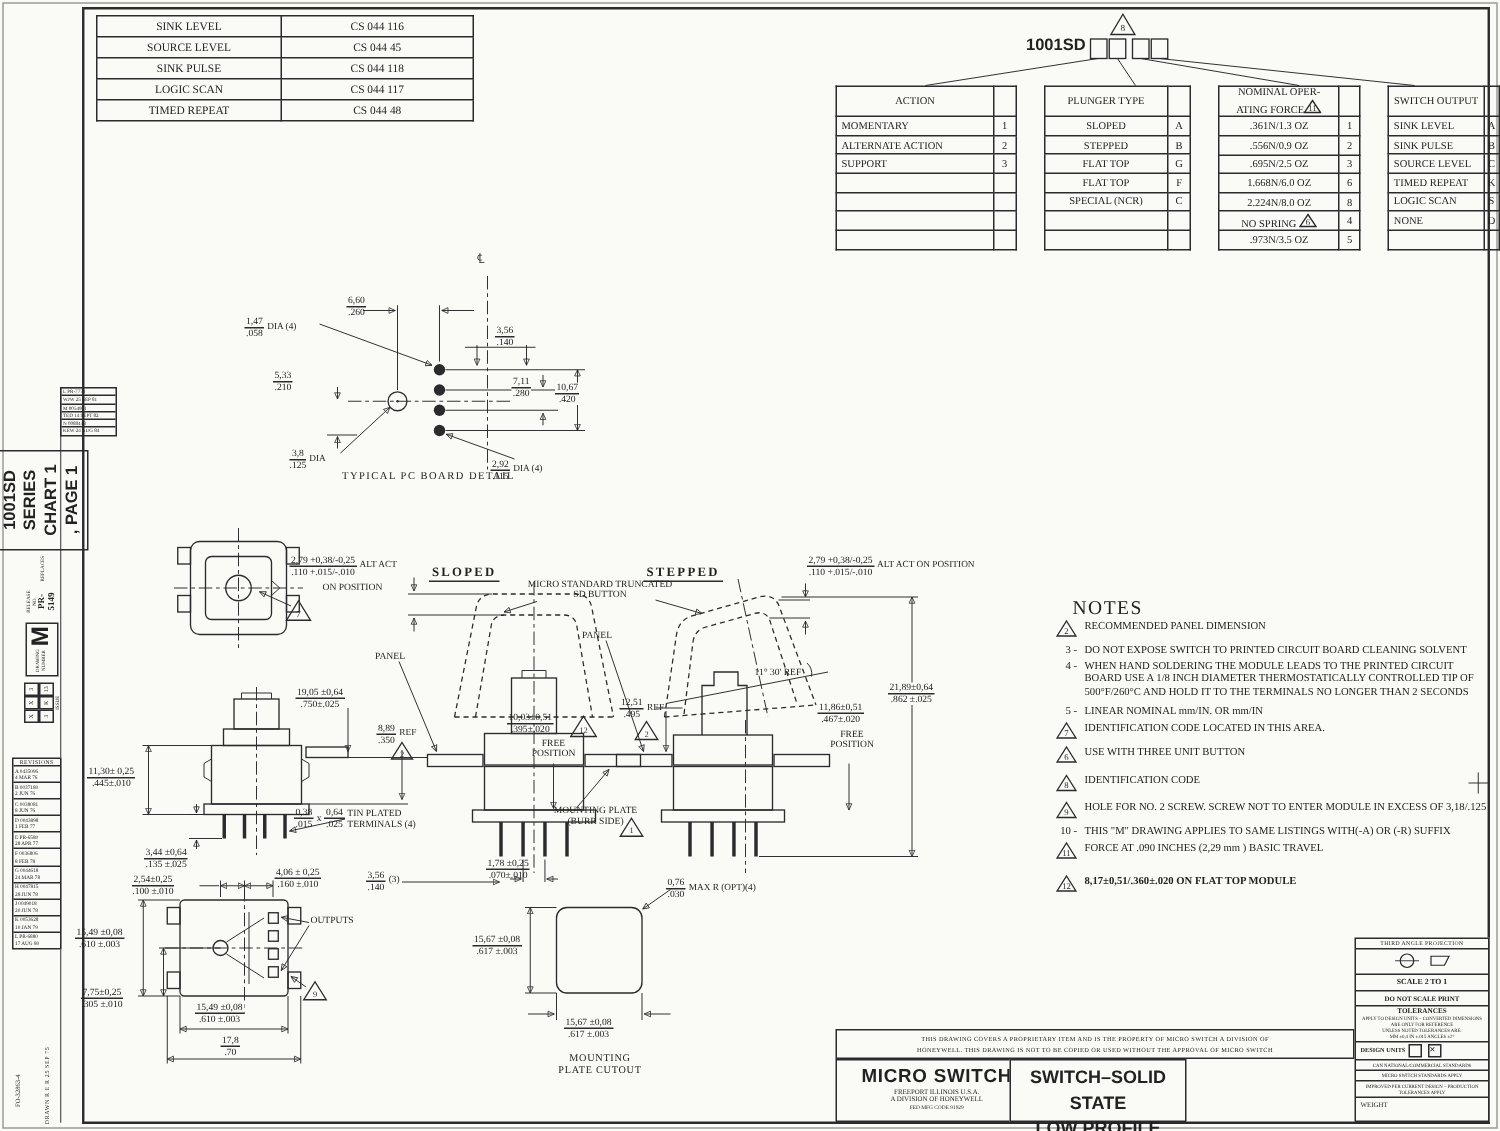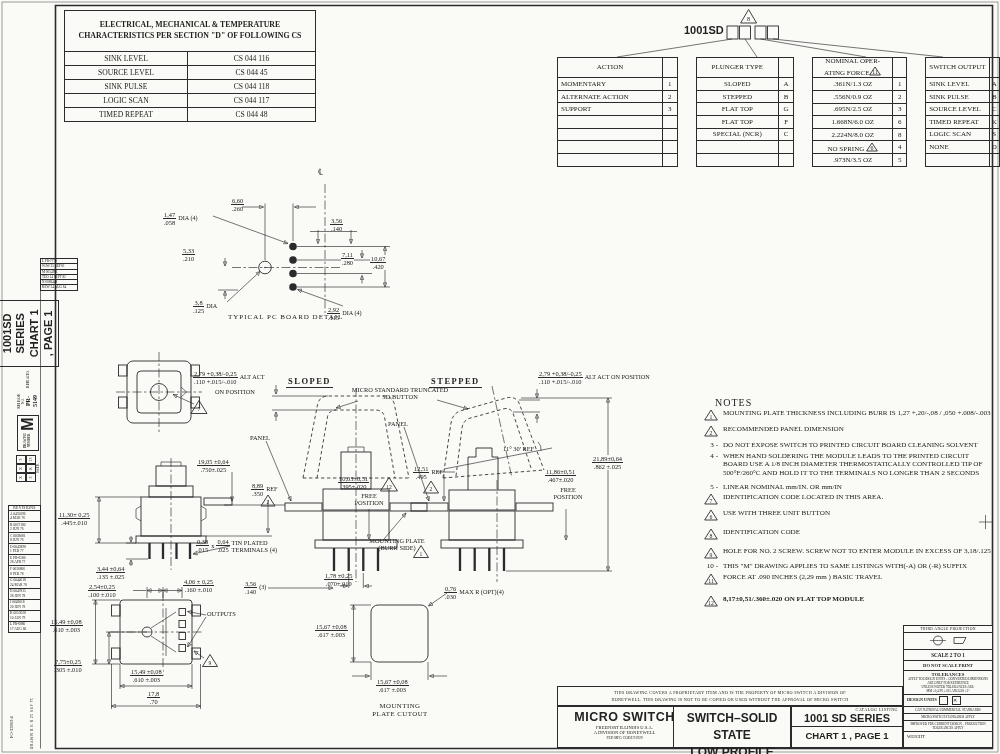--- a/index.html
+++ b/index.html
@@ -33,21 +33,21 @@
   .coding table{border-collapse:collapse;}
   .coding td,.coding th{border:1px solid #2b2b2e;height:11.6px;padding:0 3px;font-weight:normal;text-align:left;white-space:nowrap;}
   .coding th.h{text-align:center;font-size:7px;height:19px;line-height:1.1;}
   .coding td.n,.coding th.n{width:13px;text-align:center;padding:0 2px;}
   .coding .ta{width:116px;} .coding .tp{width:90px;} .coding .tf{width:86px;text-align:center;} .coding .to{width:62px;}
   .tm{vertical-align:-1px;}
   .tm polygon{fill:none;stroke:#2b2b2e;stroke-width:0.9;}
   .tm text{font-size:5.8px;text-anchor:middle;fill:#2b2b2e;font-family:"Liberation Serif",serif;}
   
   .notes{position:absolute;left:702px;top:397px;width:290px;font-size:7.1px;line-height:1.22;}
-  .notes .ttl{font-size:10px;letter-spacing:1px;margin-left:13px;}
+  .notes .ttl{font-size:13px;letter-spacing:1px;margin-left:13px;}
   .note{display:flex;gap:5px;margin-bottom:2.2px;}
   .note .nm{width:16px;flex:none;text-align:right;}
   .note .pn{font-size:7.1px;}
   .mt1{margin-top:5px;} .mt2{margin-top:8px;}
   
   .tb{position:absolute;border:1.4px solid #2b2b2e;background:#fafaf6;}
   .prop{position:absolute;left:557px;top:686px;width:346px;height:20px;border:1.4px solid #2b2b2e;
         font-size:4.2px;text-align:center;line-height:1.7;letter-spacing:.3px;padding-top:2px;box-sizing:border-box;}
   .brand{left:557px;top:706px;width:135px;height:42px;text-align:center;box-sizing:border-box;padding-top:3px;}
   .brand .b1{font-family:"Liberation Sans",sans-serif;font-weight:bold;font-size:12.5px;letter-spacing:.5px;}
@@ -277,23 +277,20 @@
     <path class="thin" d="M371,605 H350 M371,662 H350"></path>
     <line class="thin" x1="353.5" y1="605" x2="353.5" y2="662" marker-start="url(#ar)" marker-end="url(#ar)"></line>
     <path class="thin" d="M371,662 V680 M428,662 V680"></path>
     <line class="thin" x1="352" y1="676" x2="369.5" y2="676" marker-end="url(#ar)"></line>
     <line class="thin" x1="447" y1="676" x2="429.5" y2="676" marker-end="url(#ar)"></line>
   </g>
 </svg>
 
 <table class="ctable">
   <tbody>
-        <tr>
-          <td class="hdr" colspan="2">ELECTRICAL, MECHANICAL &amp; TEMPERATURE CHARACTERISTICS PER SECTION "D" OF FOLLOWING CS</td>
-        </tr>
   <tr>
           <td class="cl0">SINK LEVEL</td>
           <td>CS 044 116</td>
         </tr>
   <tr>
           <td class="cl0">SOURCE LEVEL</td>
           <td>CS 044 45</td>
         </tr>
   <tr>
           <td class="cl0">SINK PULSE</td>
@@ -682,27 +679,20 @@
         <span class="b">.617 ±.003</span>
       </span>
     </div>
 <div class="lbl wrap" style="left:368px;top:702px;width:64px;font-size:6.8px;letter-spacing:.5px;">MOUNTING PLATE CUTOUT</div>
 
 <div class="notes">
   <div class="ttl">NOTES</div>
   <div class="note">
         <span class="nm"><svg class="tm" width="14" height="12">
             <polygon points="7,1 13.3,11 0.7,11"></polygon>
-            <text x="7" y="9.6">1</text>
-          </svg></span>
-        <span>MOUNTING PLATE THICKNESS INCLUDING BURR IS 1,27 +,20/-,08  /  ,050 +.008/-.003</span>
-      </div>
-  <div class="note">
-        <span class="nm"><svg class="tm" width="14" height="12">
-            <polygon points="7,1 13.3,11 0.7,11"></polygon>
             <text x="7" y="9.6">2</text>
           </svg></span>
         <span>RECOMMENDED PANEL DIMENSION</span>
       </div>
   <div class="note">
         <span class="nm pn">3 -</span>
         <span>DO NOT EXPOSE SWITCH TO PRINTED CIRCUIT BOARD CLEANING SOLVENT</span>
       </div>
   <div class="note">
         <span class="nm pn">4 -</span>
@@ -766,25 +756,20 @@
 </div>
 <div class="tb brand">
   <div class="b1">MICRO SWITCH</div>
   <div class="b2">FREEPORT ILLINOIS U.S.A.</div>
   <div class="b3">A DIVISION OF HONEYWELL</div>
   <div class="b4">FED MFG CODE 91929</div>
 </div>
 <div class="tb dtitle">
   <div>SWITCH–SOLID STATE</div>
   <div>LOW PROFILE</div>
-</div>
-<div class="tb catal">
-  <div class="c0">CATALOG LISTING</div>
-  <div class="c1">1001 SD SERIES</div>
-  <div class="c2">CHART 1 , PAGE 1</div>
 </div>
 <div class="tb rcol">
   <div class="row proj">THIRD ANGLE PROJECTION</div>
   <div class="row">
     <svg width="44" height="13">
           <circle cx="12" cy="6.5" r="4.5" fill="none" stroke="#2b2b2e" stroke-width="0.8"></circle>
           <line x1="4" y1="6.5" x2="20" y2="6.5" stroke="#2b2b2e" stroke-width="0.6"></line>
           <path d="M28,3.5 h12 l-3,6 h-9 z" fill="none" stroke="#2b2b2e" stroke-width="0.8"></path>
         </svg>
   </div>

